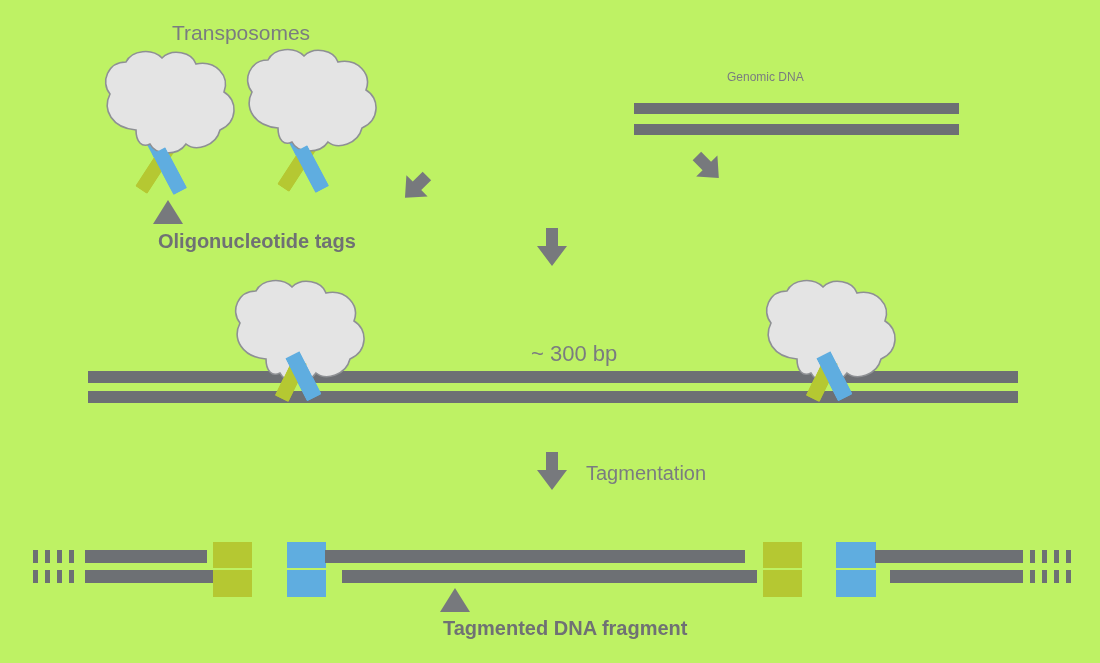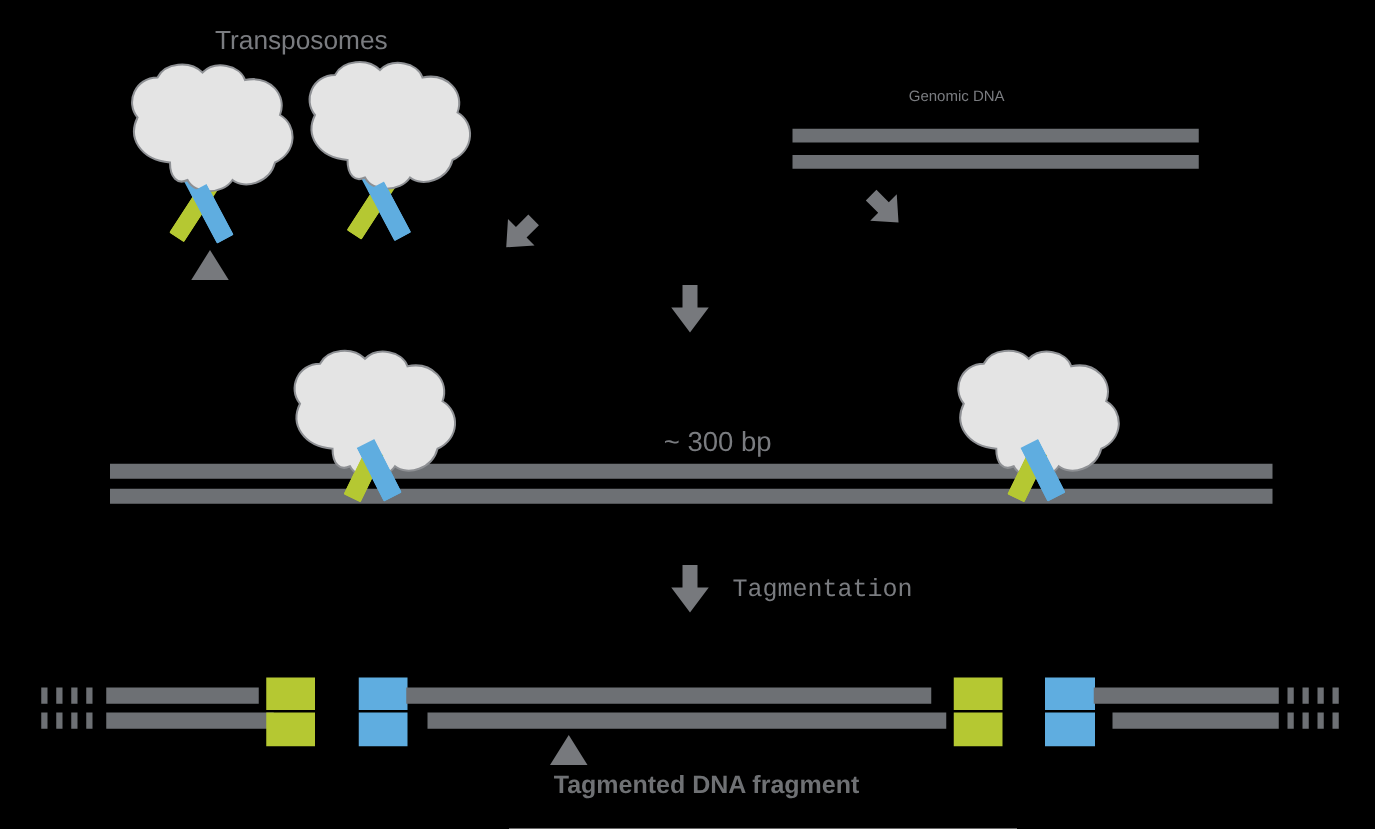--- a/index.html
+++ b/index.html
@@ -8,34 +8,34 @@
     padding: 0;
     background: #ffffff;
   }
   body {
     font-family: "Liberation Sans", sans-serif;
   }
   #stage {
     position: relative;
     width: 1100px;
     height: 663px;
-    background: #000000;
+    background: #bef264;
     overflow: hidden;
   }
   .lbl {
     position: absolute;
     color: #7a7c80;
     white-space: nowrap;
     line-height: 1;
   }
   .lbl-transposomes { left: 172px; top: 22px; font-size: 21px; }
   .lbl-genomic      { left: 727px; top: 71px; font-size: 12px; }
   .lbl-oligo        { left: 158px; top: 231px; font-size: 20px; font-weight: bold; color: #6f7174; }
   .lbl-bp           { left: 531px; top: 343px; font-size: 22px; }
-  .lbl-tagmentation { left: 586px; top: 463px; font-size: 20px; font-family: Liberation Mono, monospace; }
+  .lbl-tagmentation { left: 586px; top: 463px; font-size: 20px; }
   .lbl-fragment     { left: 443px; top: 618px; font-size: 20px; font-weight: bold; color: #6f7174; }
 
   .svg-layer {
     position: absolute;
     left: 0; top: 0;
     width: 1100px;
     height: 663px;
   }
   .bar {
     position: absolute;
@@ -45,20 +45,21 @@
   .blk-blue  { position: absolute; background: #5fade0; }
   .dash      { position: absolute; background: #6d7074; width: 5px; height: 13px; }
 </style>
 </head>
 <body>
 
 <div id="stage">
 
   <div class="lbl lbl-transposomes">Transposomes</div>
   <div class="lbl lbl-genomic">Genomic DNA</div>
+  <div class="lbl lbl-oligo">Oligonucleotide tags</div>
   <div class="lbl lbl-bp">~ 300 bp</div>
   <div class="lbl lbl-tagmentation">Tagmentation</div>
   <div class="lbl lbl-fragment">Tagmented DNA fragment</div>
 
   <svg class="svg-layer" viewBox="0 0 1100 663" xmlns="http://www.w3.org/2000/svg">
 
     <defs>
 
       <path id="blobShape" d="
         M 38,78

